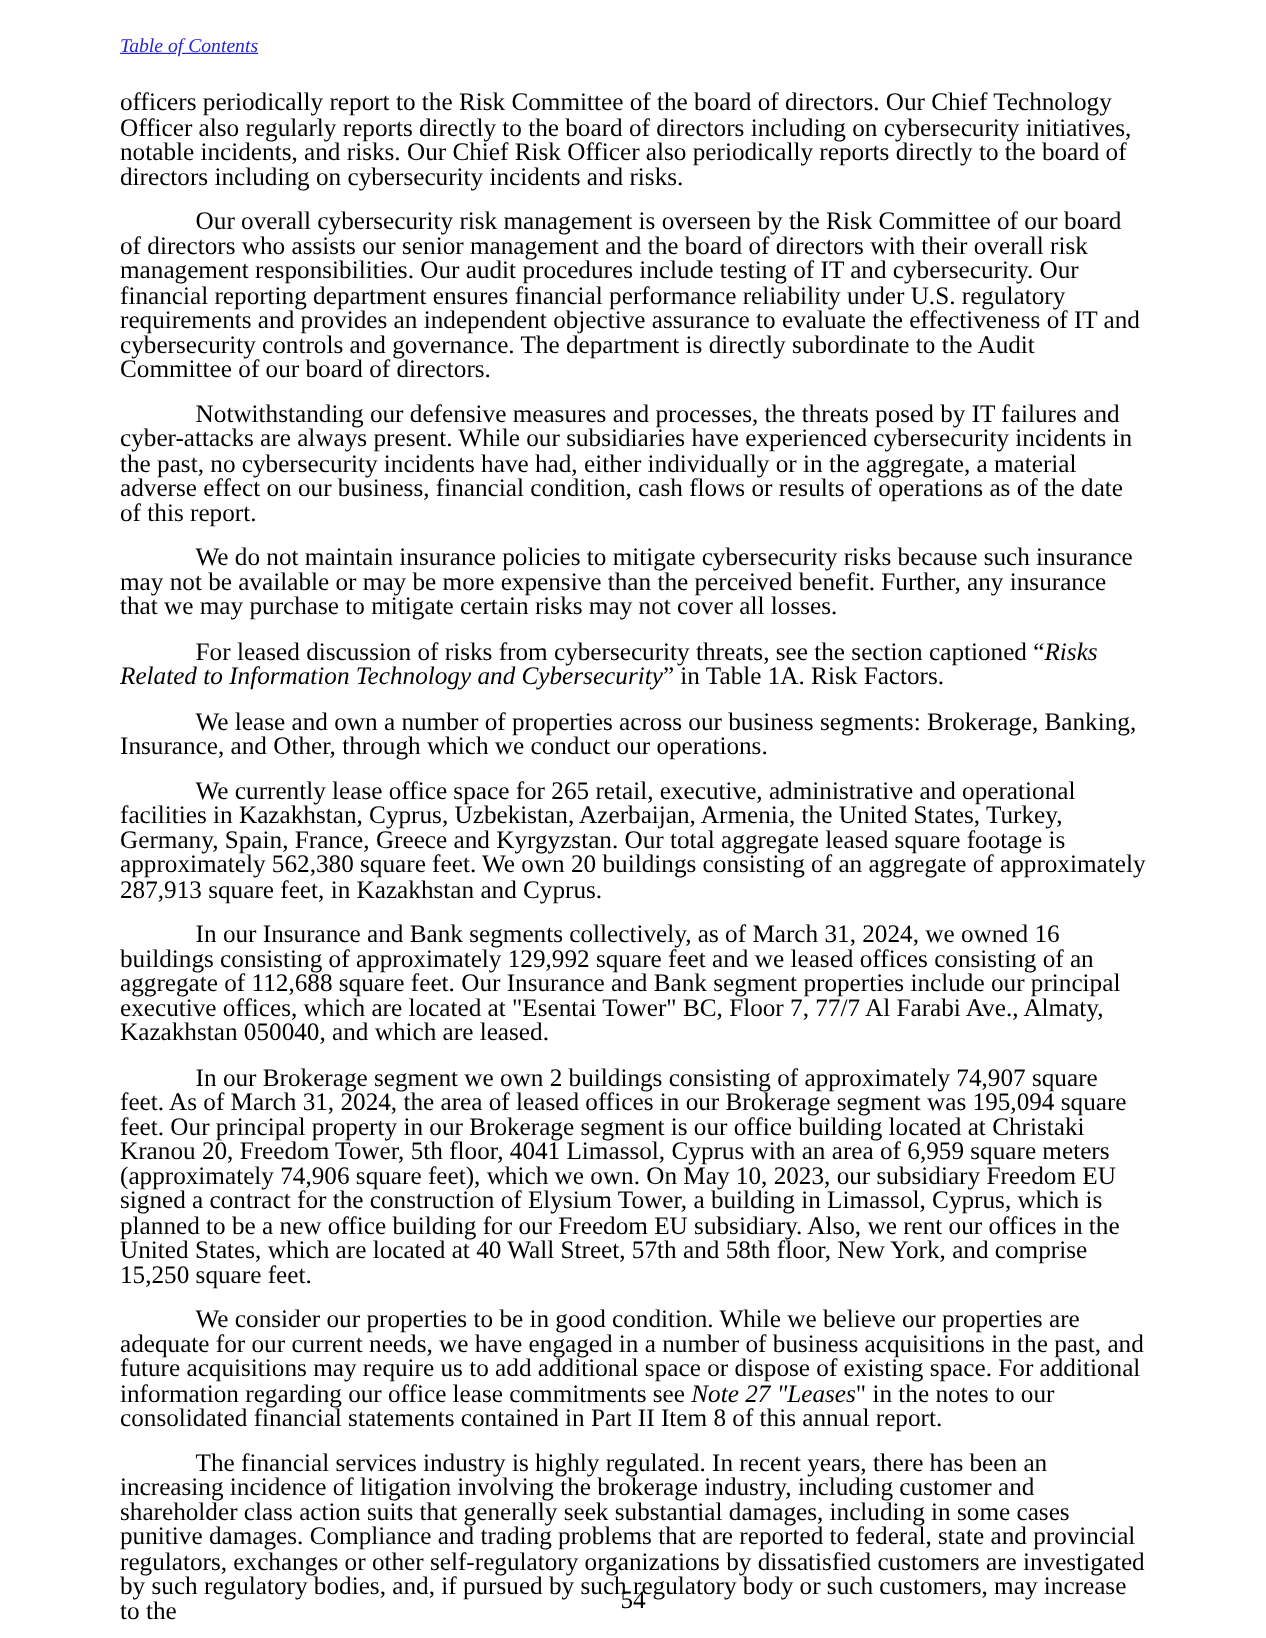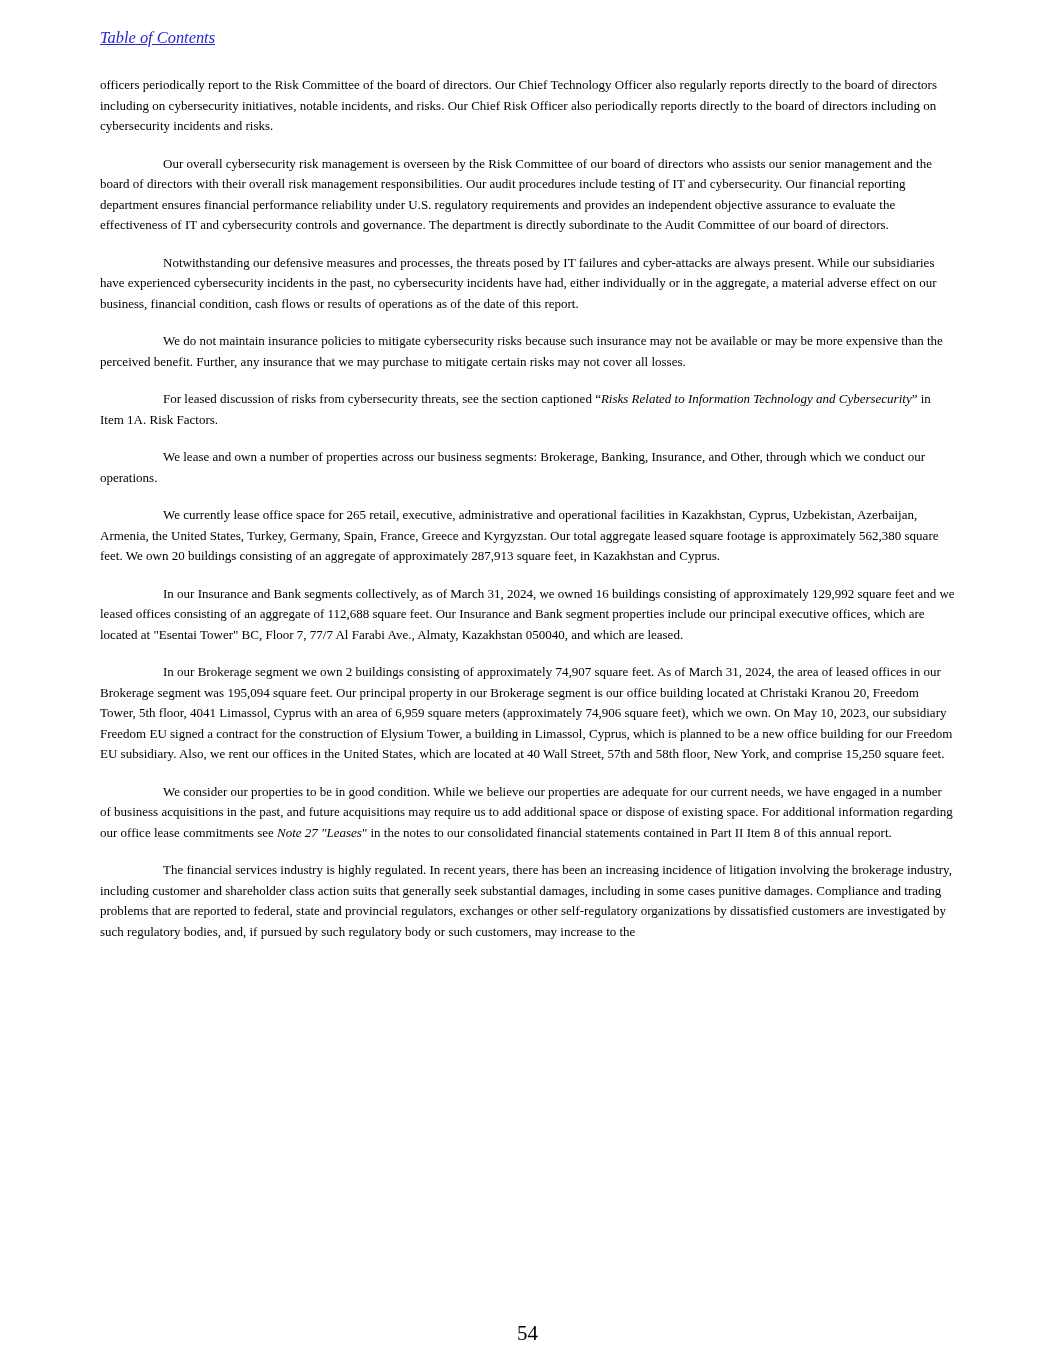--- a/index.html
+++ b/index.html
@@ -24,21 +24,21 @@
     margin: 0 0 27px 0;
   }
   .toc-link {
     font-size: 16.4px;
     font-style: italic;
     text-decoration: underline;
     cursor: pointer;
   }
   .doc-content p.para,
   .doc-content h2.heading {
-    font-size: 13px;
+    font-size: 21px;
     line-height: 20.5px;
     margin: 0 0 17px 0;
     text-align: left;
     font-weight: normal;
   }
   .doc-content h2.heading {
     font-weight: bold;
   }
   .doc-content .indent {
     text-indent: 63px;
@@ -62,21 +62,21 @@
 <div class="page" style="background: rgb(255, 255, 255); color: rgb(0, 0, 0);">
   <div class="toc-row">
     <a href="#" class="toc-link" style="color: rgb(39, 39, 207);">Table of Contents</a>
   </div>
 
   <div class="doc-content" id="doc-content">
       <p class="para"><span>officers periodically report to the Risk Committee of the board of directors. Our Chief Technology Officer also regularly reports directly to the board of directors including on cybersecurity initiatives, notable incidents, and risks. Our Chief Risk Officer also periodically reports directly to the board of directors including on cybersecurity incidents and risks.</span></p>
       <p class="para indent"><span>Our overall cybersecurity risk management is overseen by the Risk Committee of our board of directors who assists our senior management and the board of directors with their overall risk management responsibilities. Our audit procedures include testing of IT and cybersecurity. Our financial reporting department ensures financial performance reliability under U.S. regulatory requirements and provides an independent objective assurance to evaluate the effectiveness of IT and cybersecurity controls and governance. The department is directly subordinate to the Audit Committee of our board of directors.</span></p>
       <p class="para indent"><span>Notwithstanding our defensive measures and processes, the threats posed by IT failures and cyber-attacks are always present. While our subsidiaries have experienced cybersecurity incidents in the past, no cybersecurity incidents have had, either individually or in the aggregate, a material adverse effect on our business, financial condition, cash flows or results of operations as of the date of this report.</span></p>
       <p class="para indent"><span>We do not maintain insurance policies to mitigate cybersecurity risks because such insurance may not be available or may be more expensive than the perceived benefit. Further, any insurance that we may purchase to mitigate certain risks may not cover all losses.</span></p>
-      <p class="para indent"><span>For leased discussion of risks from cybersecurity threats, see the section captioned “</span><em>Risks Related to Information Technology and Cybersecurity</em><span>” in Item 1A. Risk Factors.</span></p>
+      <p class="para indent"><span>For leased discussion of risks from cybersecurity threats, see the section captioned “</span><em>Risks Related to Information Technology and Cybersecurity</em><span>” in Table 1A. Risk Factors.</span></p>
       <p class="para indent"><span>We lease and own a number of properties across our business segments: Brokerage, Banking, Insurance, and Other, through which we conduct our operations.</span></p>
       <p class="para indent"><span>We currently lease office space for 265 retail, executive, administrative and operational facilities in Kazakhstan, Cyprus, Uzbekistan, Azerbaijan, Armenia, the United States, Turkey, Germany, Spain, France, Greece and Kyrgyzstan. Our total aggregate leased square footage is approximately 562,380 square feet.  We own 20 buildings consisting of an aggregate of approximately 287,913 square feet, in Kazakhstan and Cyprus.</span></p>
       <p class="para indent"><span>In our Insurance and Bank segments collectively, as of March 31, 2024, we owned 16 buildings consisting of approximately 129,992 square feet and we leased offices consisting of an aggregate of  112,688 square feet. Our Insurance and Bank segment properties include our principal executive offices, which are located at "Esentai Tower" BC, Floor 7, 77/7 Al Farabi Ave., Almaty, Kazakhstan 050040, and which are leased.</span></p>
       <p class="para indent"><span>In our Brokerage segment we own 2 buildings consisting of approximately 74,907 square feet. As of March 31, 2024, the area of leased offices in our Brokerage segment was 195,094 square feet. Our principal property in our Brokerage segment is our office building located at Christaki Kranou 20, Freedom Tower, 5th floor, 4041 Limassol, Cyprus with an area of 6,959 square meters (approximately 74,906 square feet), which we own.  On May 10, 2023, our subsidiary Freedom EU signed a contract for the construction of Elysium Tower, a building in Limassol, Cyprus, which is planned to be a new office building for our Freedom EU subsidiary. Also, we rent our offices in the United States, which are located at 40 Wall Street, 57th and 58th floor, New York, and comprise 15,250 square feet.</span></p>
       <p class="para indent"><span>We consider our properties to be in good condition. While we believe our properties are adequate for our current needs, we have engaged in a number of business acquisitions in the past, and future acquisitions may require us to add additional space or dispose of existing space. For additional information regarding our office lease commitments see </span><em>Note 27 "Leases</em><span>" in the notes to our consolidated financial statements contained in Part II Item 8 of this annual report.</span></p>
       <p class="para indent"><span>The financial services industry is highly regulated. In recent years, there has been an increasing incidence of litigation involving the brokerage industry, including customer and shareholder class action suits that generally seek substantial damages, including in some cases punitive damages. Compliance and trading problems that are reported to federal, state and provincial regulators, exchanges or other self-regulatory organizations by dissatisfied customers are investigated by such regulatory bodies, and, if pursued by such regulatory body or such customers, may increase to the</span></p>
     </div>
 
   <div class="page-number">54</div>
 </div>

